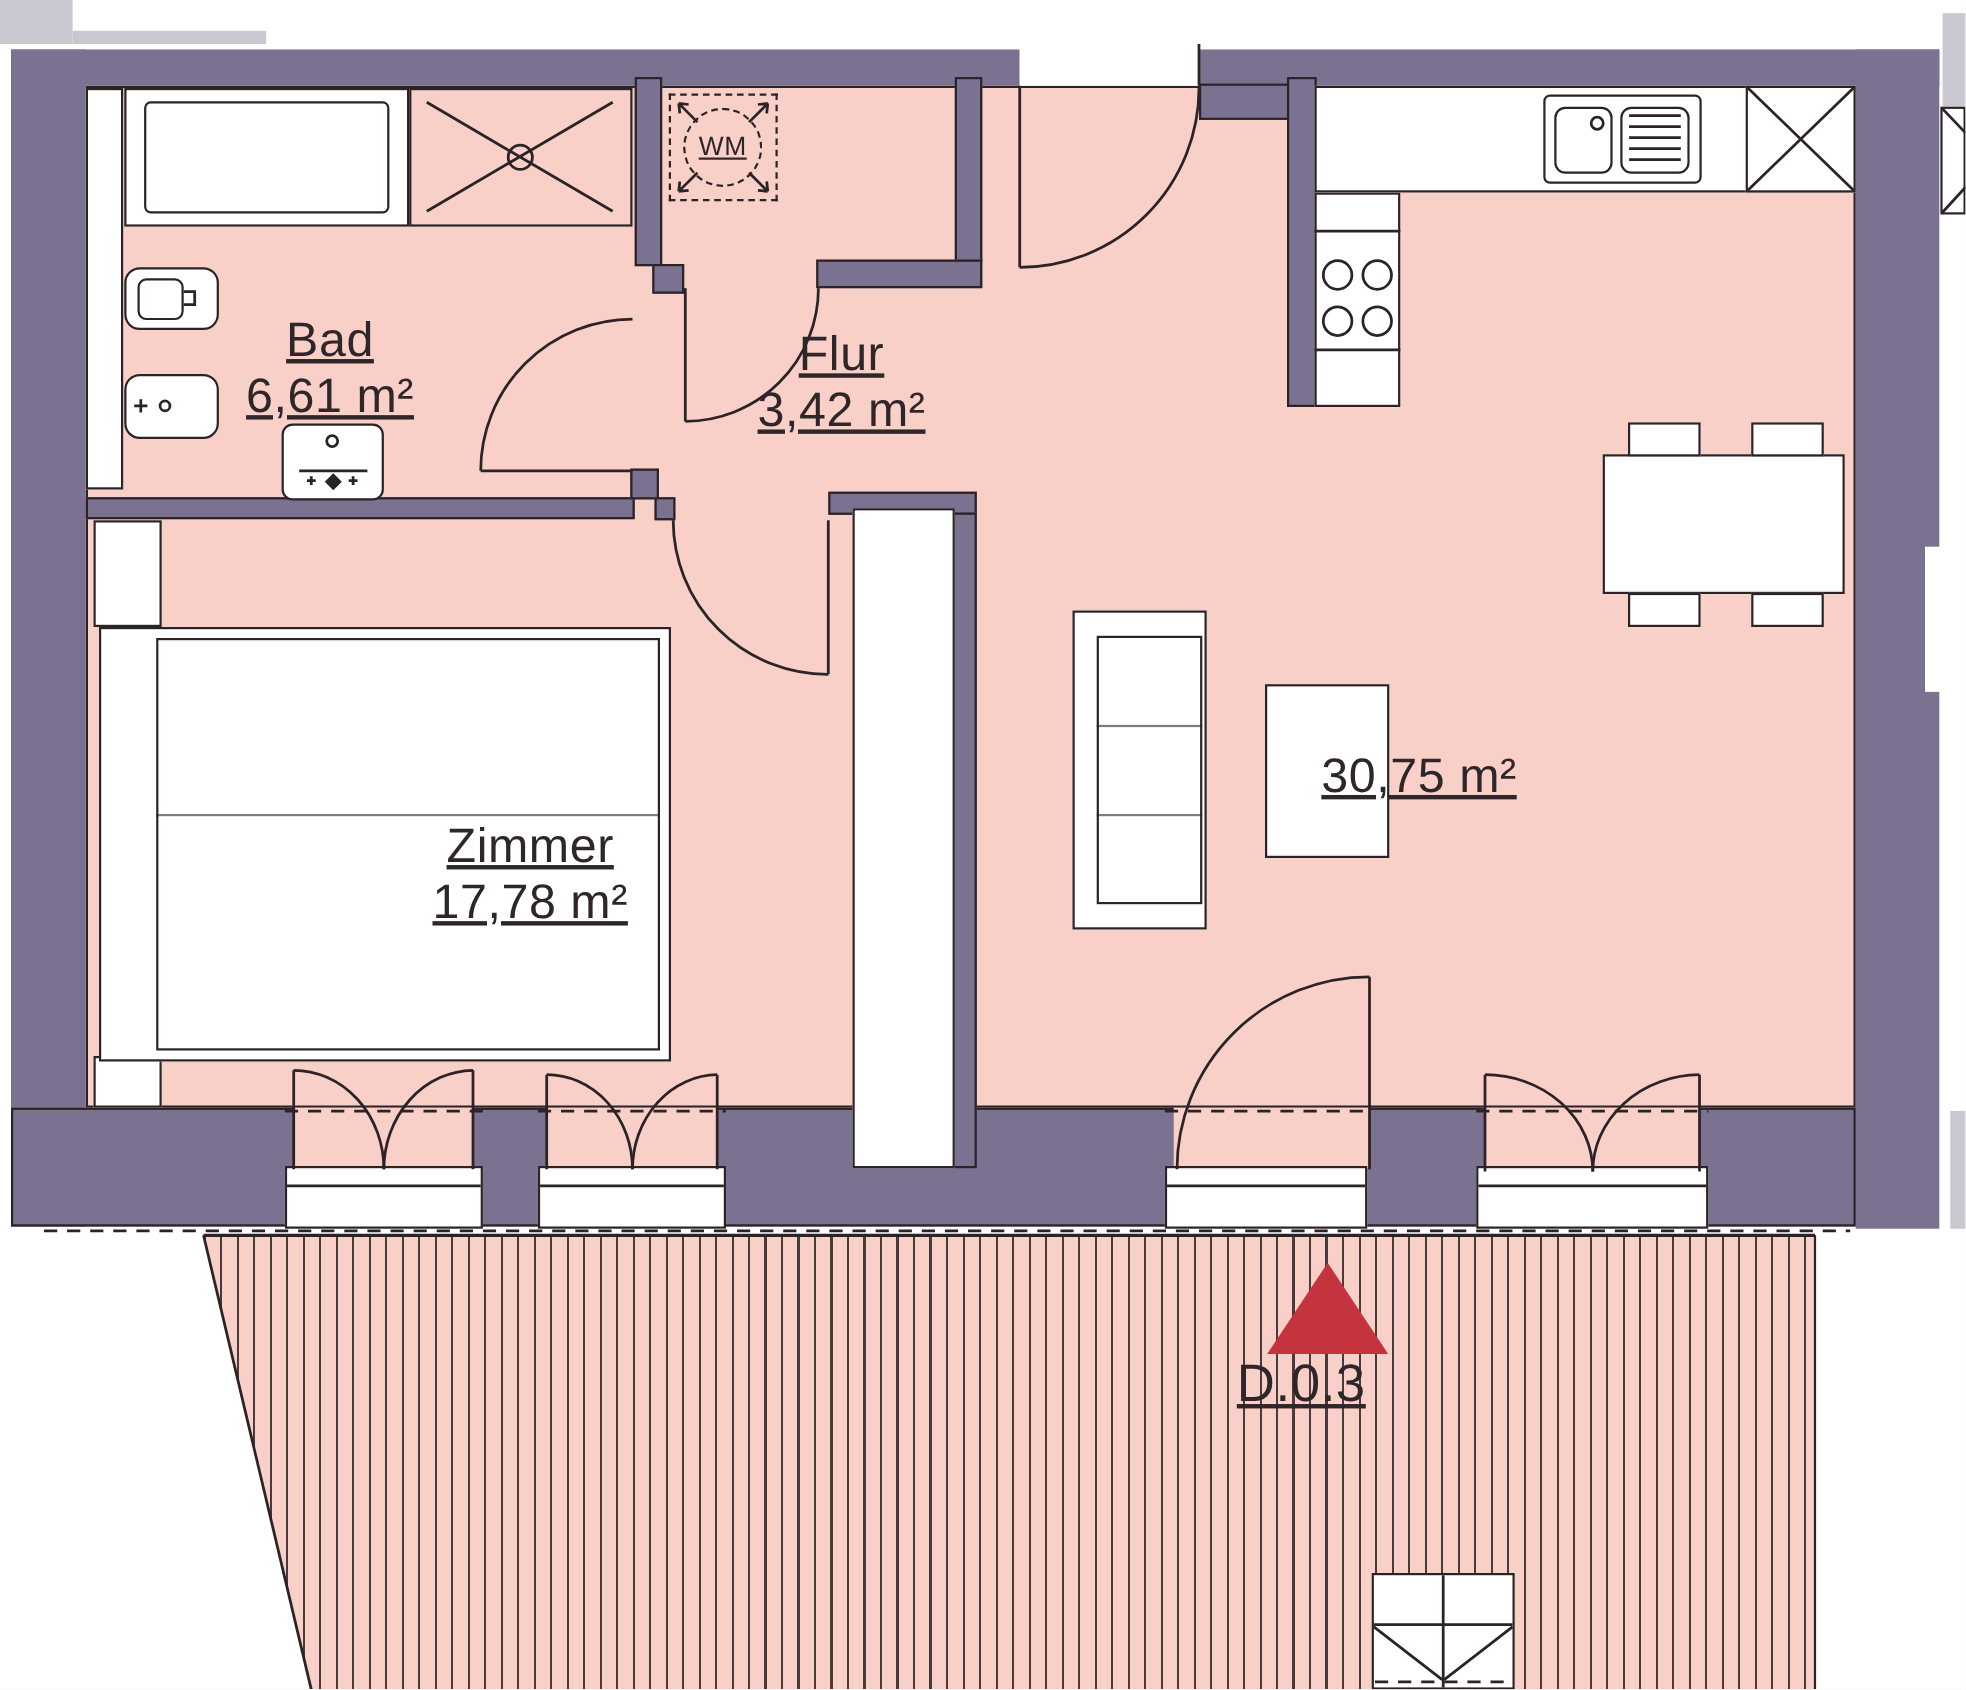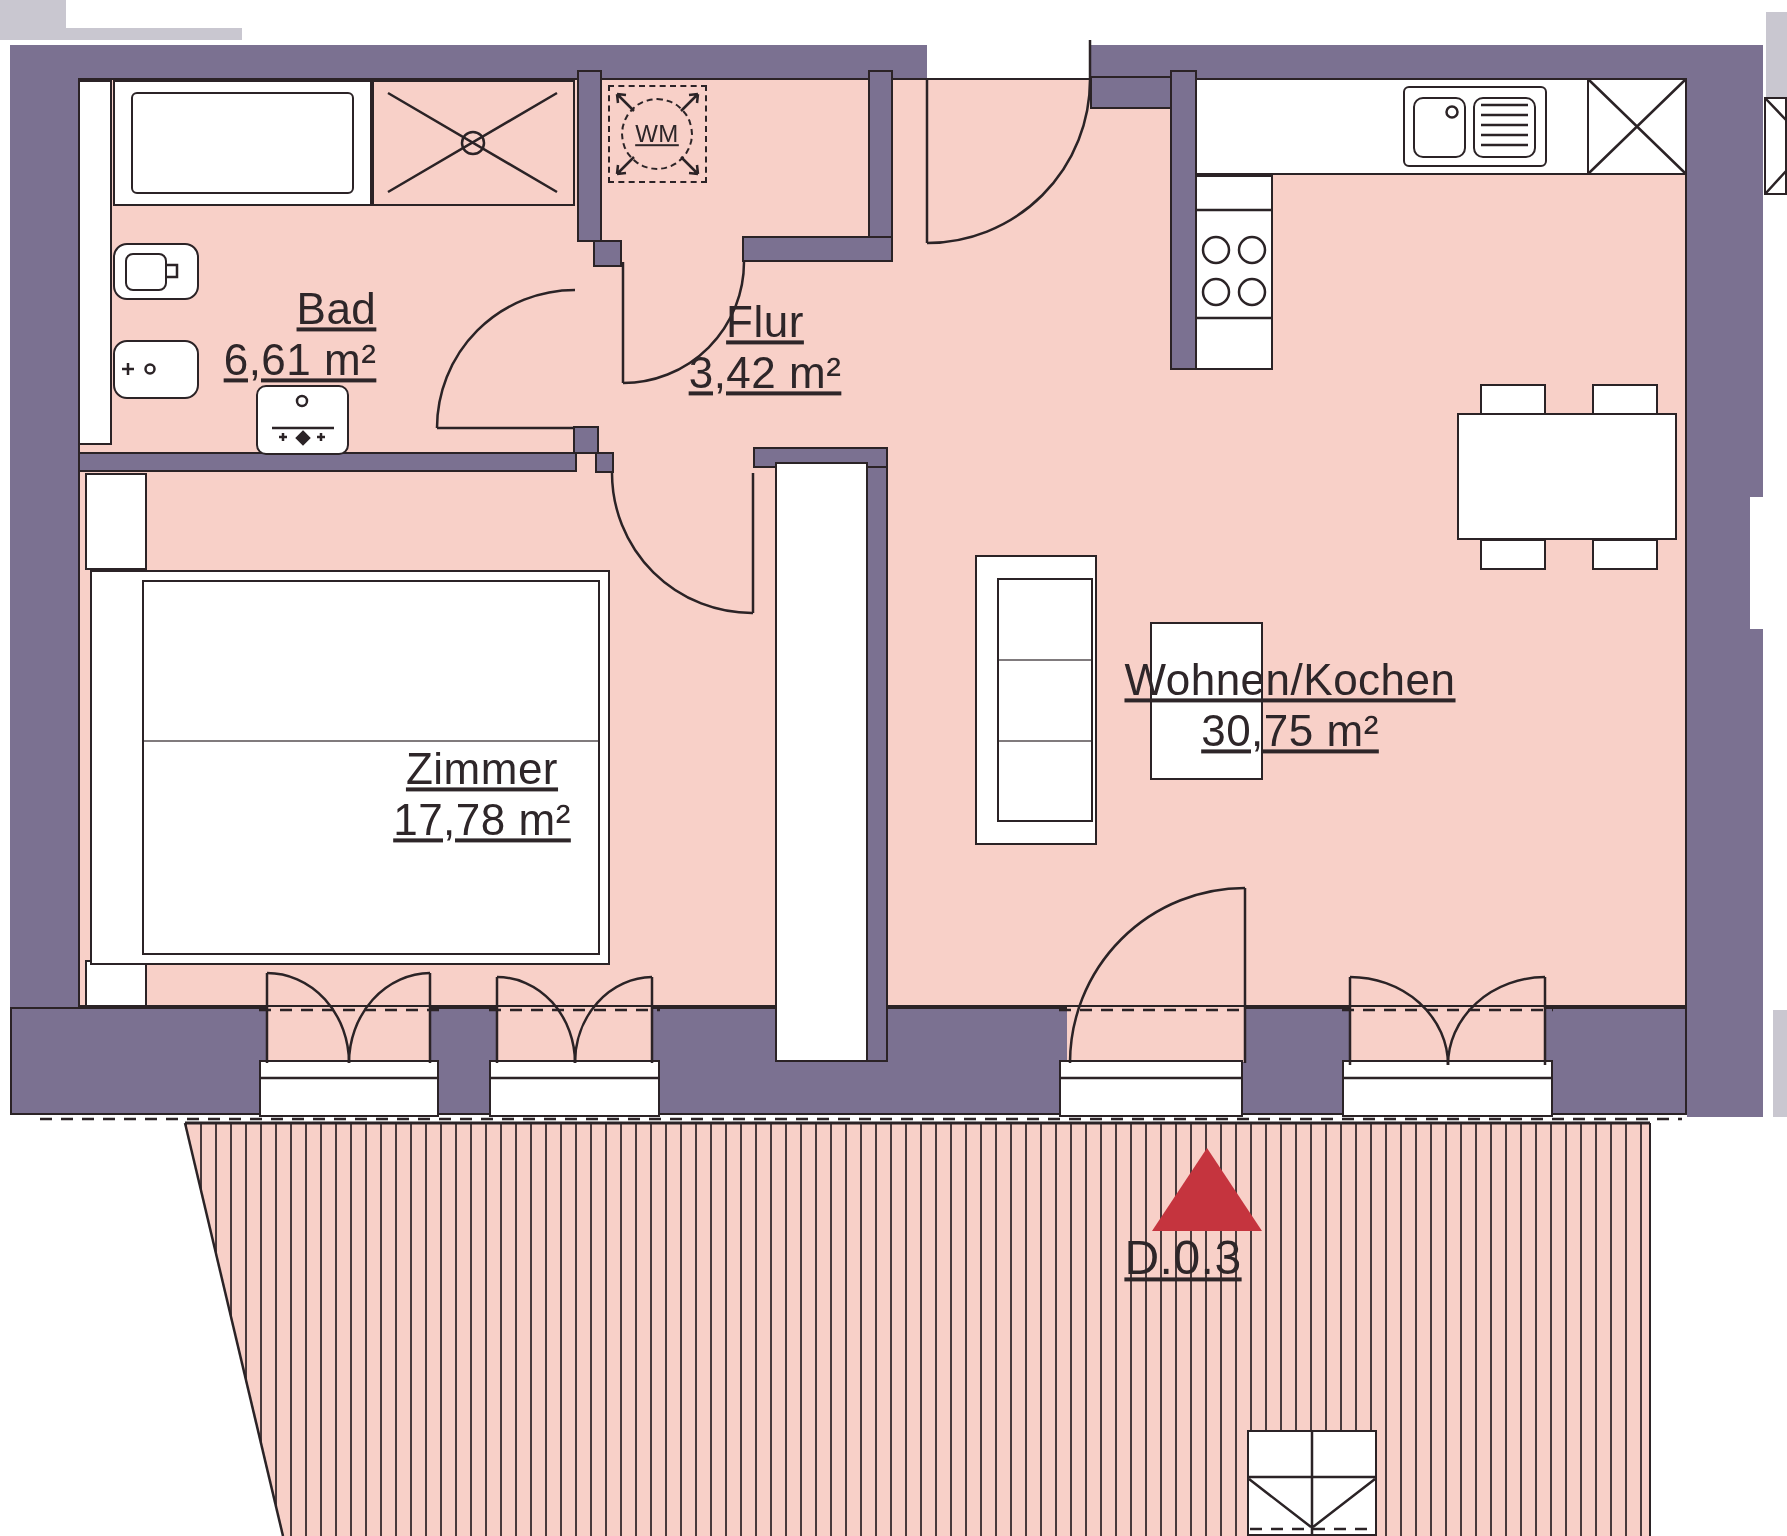--- a/index.html
+++ b/index.html
@@ -182,32 +182,31 @@
       <path d="M1650,1123 L1650,1536" stroke-width="2"></path>
     </g>
     <g stroke="currentColor" stroke-width="2.5" fill="none" stroke-dasharray="12 9">
       <path d="M259,1010 L439,1010 M489,1010 L660,1010 M1059,1010 L1243,1010 M1342,1010 L1553,1010"></path>
       <path d="M40,1119 L1682,1119"></path>
       <path d="M1250,1529 L1374,1529"></path>
     </g>
     <polygon points="1207,1148 1152,1231 1262,1231" style="fill:var(--marker-red)" stroke="none"></polygon>
   </svg>
 
-  <div class="lbl z6" style="left:300px;top:335px;text-align:right;">
+  <div class="lbl z6" style="left:300px;top:335px;">
     <div class="nm">Bad</div>
     <div class="ar">6,61 m²</div>
   </div>
   <div class="lbl z6" style="left:765px;top:348px;">
     <div class="nm">Flur</div>
     <div class="ar">3,42 m²</div>
   </div>
   <div class="lbl z6" style="left:482px;top:795px;">
     <div class="nm">Zimmer</div>
     <div class="ar">17,78 m²</div>
   </div>
   <div class="lbl z6" style="left:1290px;top:706px;">
-    <div class="nm">Wohnen/Kochen</div>
     <div class="ar">30,75 m²</div>
   </div>
   <div class="lbl sm z6" style="left:657px;top:134px;">WM</div>
   <div class="lbl big z6" style="left:1183px;top:1258px;">D.0.3</div>
 
 </div>
 
 </body></html>

